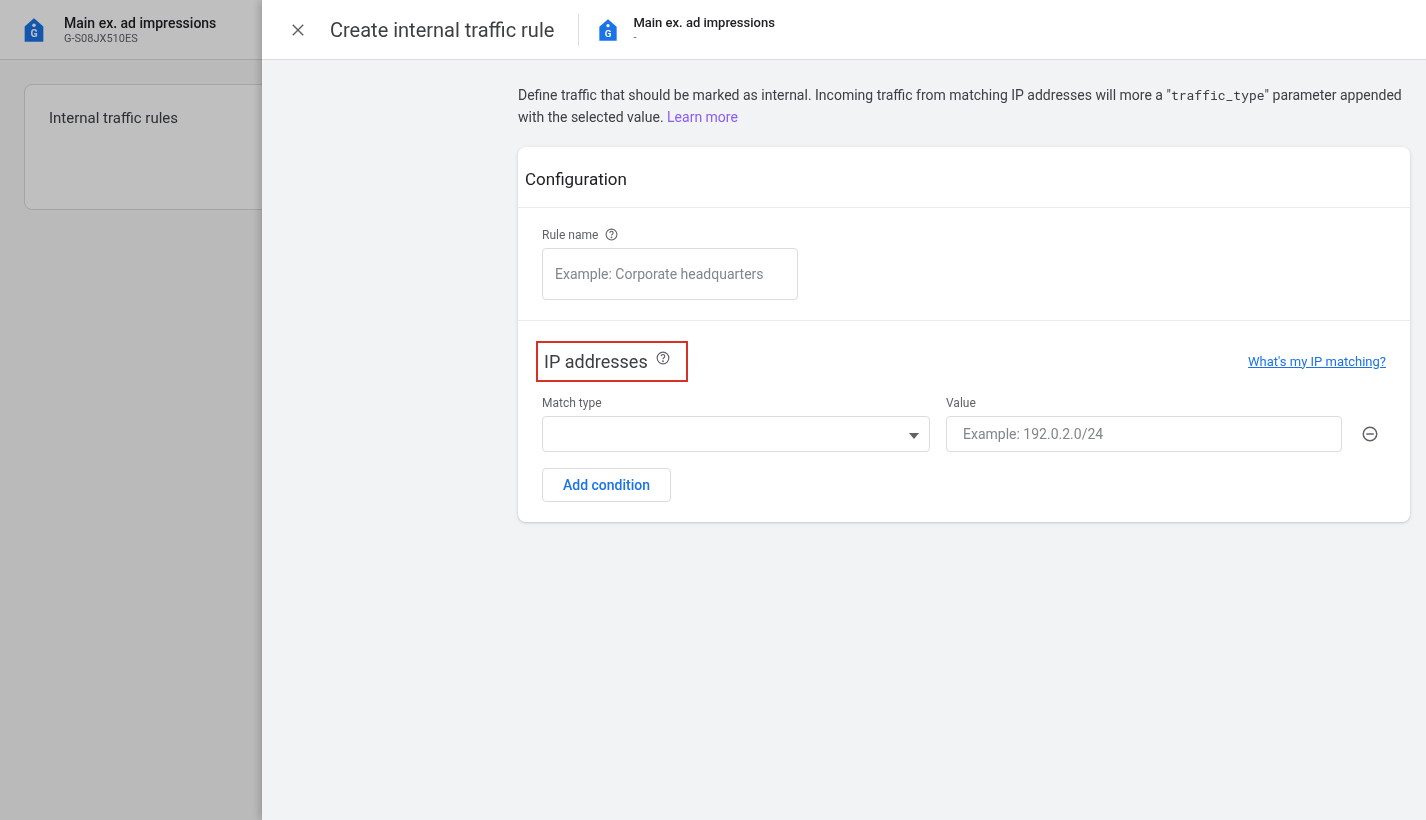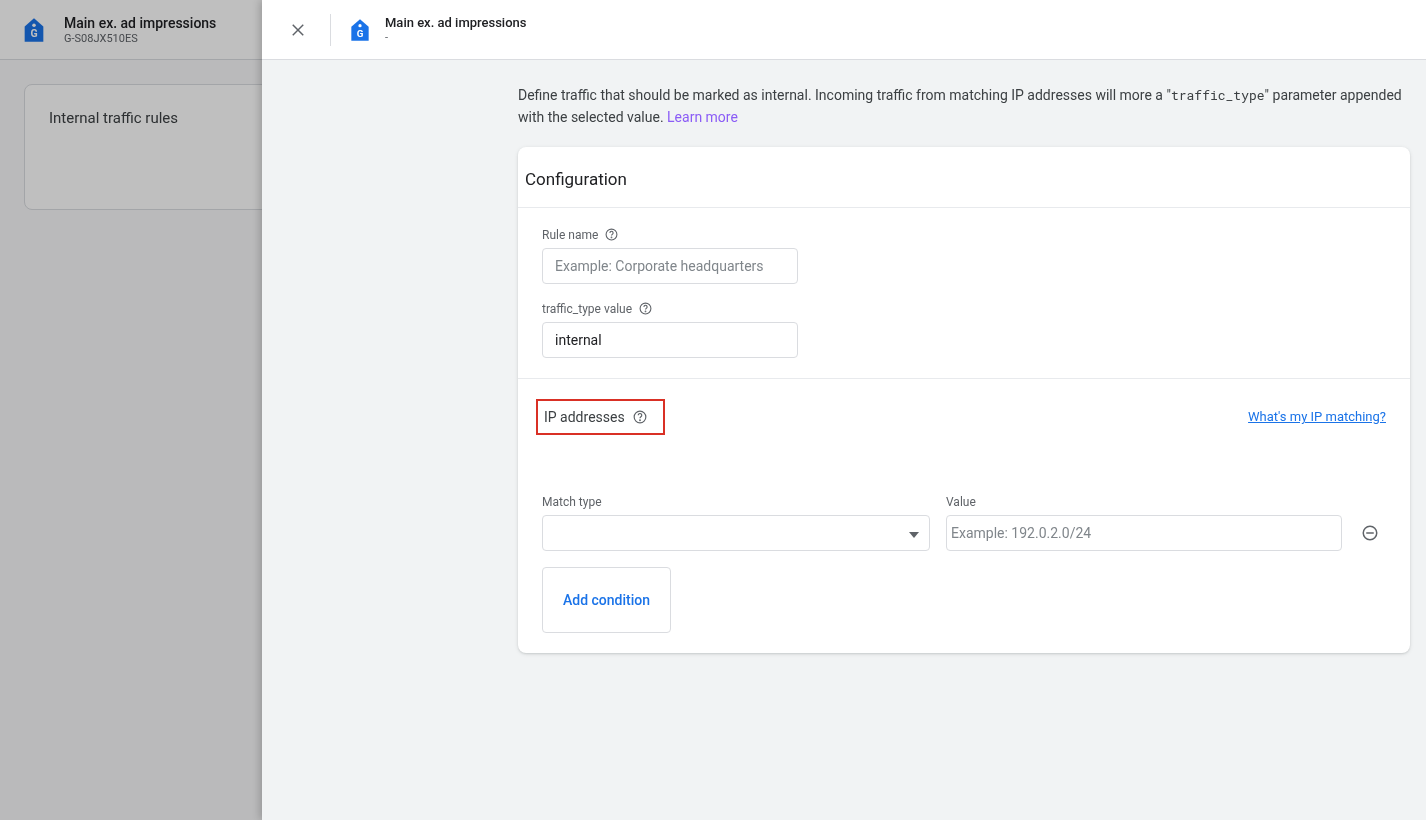--- a/index.html
+++ b/index.html
@@ -181,63 +181,61 @@
     }
     .help-icon {
       width: 14px;
       height: 14px;
       display: inline-flex;
       align-items: center;
       justify-content: center;
     }
     .text-input {
       width: 256px;
-      height: 36px;
+      height: 52px;
       border: 1px solid #dadce0;
       border-radius: 4px;
       padding: 0 12px;
       font-size: 14px;
       color: #202124;
       outline: none;
     }
     .text-input::placeholder {
       color: #80868b;
     }
     
     .ip-section-header {
       display: flex;
       justify-content: space-between;
       align-items: center;
       margin-bottom: 14px;
     }
     .ip-label-box {
       display: flex;
-      align-items: center;
       gap: 8px;
-      font-size: 14px;
+      font-size: 18px;
       color: #3c4043;
       border: 2px solid #d93025;
       padding: 8px 16px 8px 6px;
       margin-left: -6px;
     }
     .ip-link {
       color: #1a73e8;
       text-decoration: underline;
       font-size: 13px;
     }
     
     .condition-row {
       display: flex;
       gap: 16px;
       align-items: flex-end;
       margin-bottom: 16px;
     }
     .match-col {
       flex: 0 0 388px;
-      margin-top: 46px;
     }
     .value-col {
       flex: 0 0 396px;
     }
     .select-input {
       width: 100%;
       height: 36px;
       border: 1px solid #dadce0;
       border-radius: 4px;
       padding-left: 12px;
@@ -255,42 +253,42 @@
       right: 10px;
       top: 50%;
       transform: translateY(-50%);
       color: #5f6368;
     }
     .value-input {
       width: 100%;
       height: 36px;
       border: 1px solid #dadce0;
       border-radius: 4px;
-      padding: 0 4px;
+      padding: 0 16px;
       font-size: 14px;
       color: #202124;
       outline: none;
     }
     .value-input::placeholder {
       color: #80868b;
     }
     .remove-btn {
       width: 24px;
       height: 36px;
       display: flex;
       align-items: center;
       justify-content: center;
       color: #5f6368;
       cursor: pointer;
     }
     
     .add-condition-btn {
       border: 1px solid #dadce0;
       border-radius: 4px;
-      padding: 24px 20px;
+      padding: 8px 20px;
       background: #fff;
       color: #1a73e8;
       font-size: 14px;
       font-weight: 500;
       cursor: pointer;
     }
     
     svg.tag-svg {
       fill: #1a73e8;
     }
@@ -320,20 +318,21 @@
 <div class="dim-overlay"></div>
 
 <div class="panel">
   <div class="panel-header">
     <div class="close-btn">
       <svg width="18" height="18" viewBox="0 0 24 24" fill="none" stroke="#5f6368" stroke-width="2">
         <line x1="5" y1="5" x2="19" y2="19"></line>
         <line x1="19" y1="5" x2="5" y2="19"></line>
       </svg>
     </div>
+    <div class="panel-title">Create internal traffic rule</div>
     <div class="panel-separator"></div>
     <svg class="tag-icon-small tag-svg" viewBox="0 0 24 24">
       <path d="M12 2 L20 9 L20 22 L4 22 L4 9 Z" fill="#1a73e8"></path>
       <circle cx="12" cy="8" r="1.5" fill="#fff"></circle>
       <text x="12" y="18" font-size="9" fill="#fff" text-anchor="middle" font-weight="bold">G</text>
     </svg>
     <div>
       <div class="panel-prop-name">Main ex. ad impressions</div>
       <div class="panel-prop-sub">-</div>
     </div>
@@ -355,33 +354,20 @@
               <svg width="13" height="13" viewBox="0 0 24 24" fill="none" stroke="#5f6368" stroke-width="2">
                 <circle cx="12" cy="12" r="10"></circle>
                 <path d="M9 9a3 3 0 1 1 4.5 2.6C12.5 12.5 12 13 12 14"></path>
                 <circle cx="12" cy="17.5" r="0.6" fill="#5f6368"></circle>
               </svg>
             </span>
           </div>
           <input type="text" class="text-input" placeholder="Example: Corporate headquarters" style="">
         </div>
 
-        <div class="field-group">
-          <div class="field-label">
-            <span>traffic_type value</span>
-            <span class="help-icon">
-              <svg width="13" height="13" viewBox="0 0 24 24" fill="none" stroke="#5f6368" stroke-width="2">
-                <circle cx="12" cy="12" r="10"></circle>
-                <path d="M9 9a3 3 0 1 1 4.5 2.6C12.5 12.5 12 13 12 14"></path>
-                <circle cx="12" cy="17.5" r="0.6" fill="#5f6368"></circle>
-              </svg>
-            </span>
-          </div>
-          <input type="text" class="text-input" value="internal" style="">
-        </div>
       </div>
 
       <div class="config-section">
         <div class="ip-section-header">
           <div class="ip-label-box">
             <span>IP addresses</span>
             <span class="help-icon">
               <svg width="14" height="14" viewBox="0 0 24 24" fill="none" stroke="#5f6368" stroke-width="2">
                 <circle cx="12" cy="12" r="10"></circle>
                 <path d="M9 9a3 3 0 1 1 4.5 2.6C12.5 12.5 12 13 12 14"></path>

